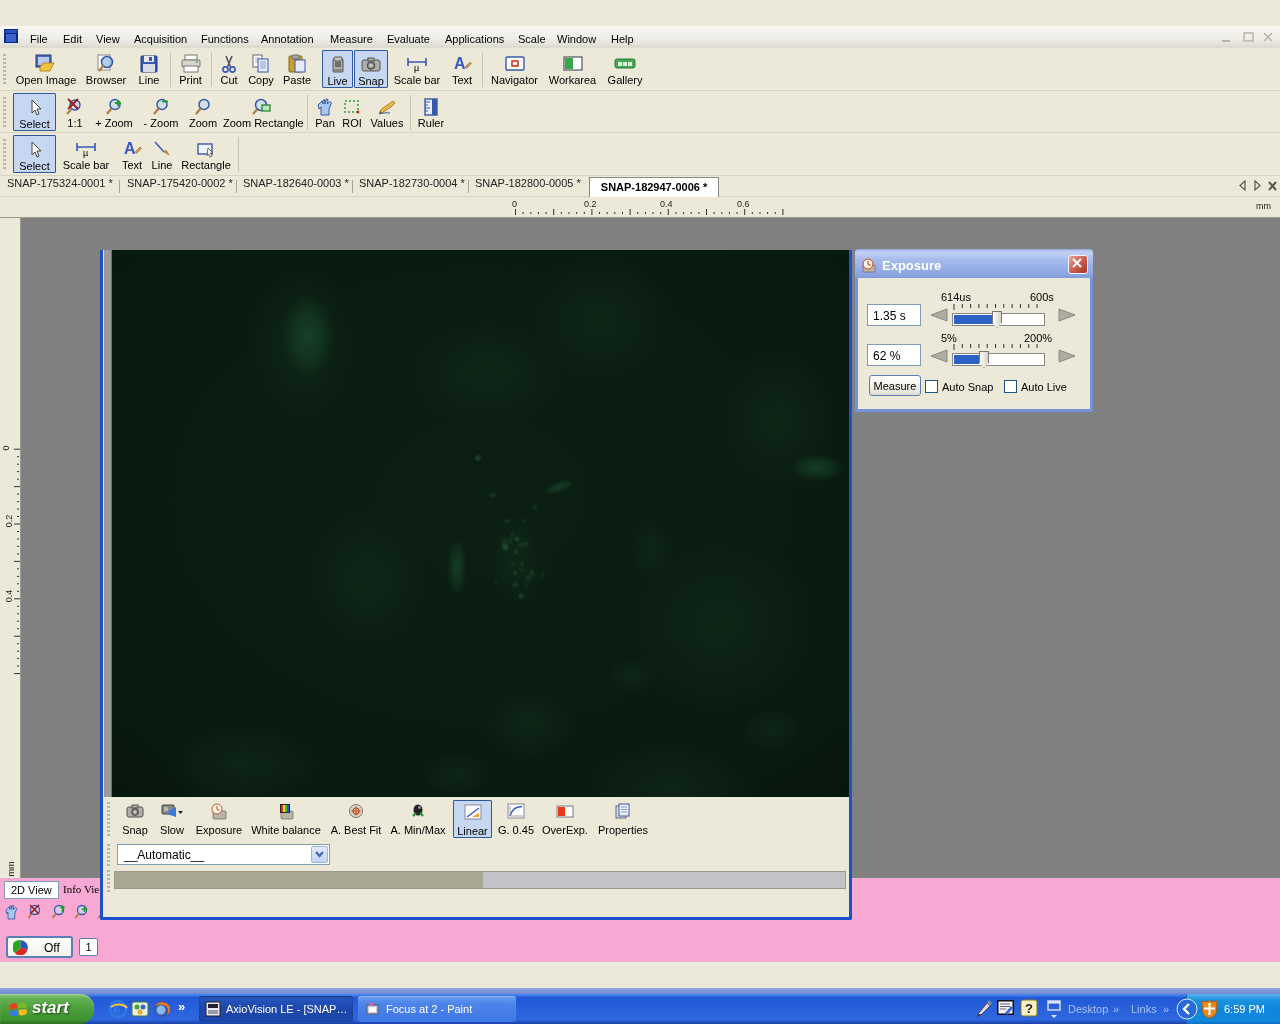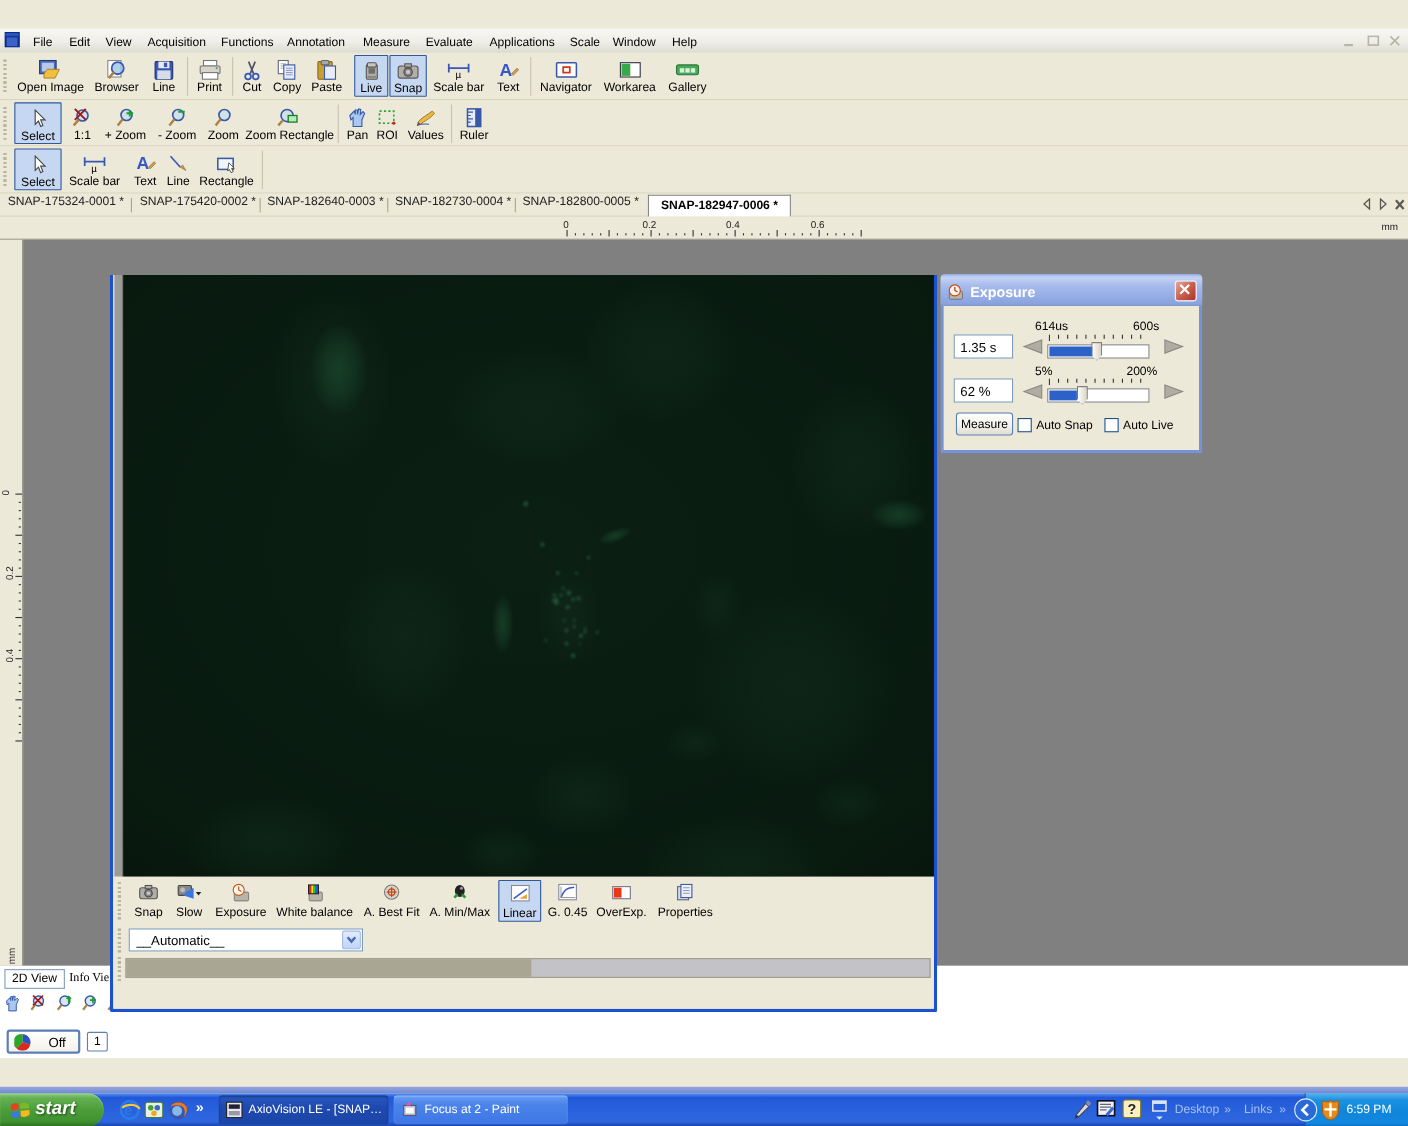--- a/index.html
+++ b/index.html
@@ -40,21 +40,21 @@
 
 #ruler { left:0; top:197px; width:1280px; height:21px; background:#ECE9D8; border-bottom:1px solid #9a9a8e; }
 .rlbl { position:absolute; top:2px; font-size:9px; color:#222; }
 
 
 #workspace { left:0; top:218px; width:1280px; height:660px; background:#808080; }
 #vruler { position:absolute; left:0; top:0; width:21px; height:660px; background:#ECE9D8; border-right:1px solid #9a9a8e; }
 .vlbl { position:absolute; left:3px; font-size:9px; color:#222; transform:rotate(-90deg); transform-origin:center; }
 
 
-#bottomarea { left:0; top:878px; width:1280px; height:84px; background:#ffffff; }
+#bottomarea { left:0; top:878px; width:1280px; height:84px; background:#f9a8d4; }
 .vtab { position:absolute; top:3px; font-size:11px; padding:2px 6px; }
 #offbtn { position:absolute; left:6px; top:58px; width:67px; height:22px; background:linear-gradient(180deg,#ffffff,#f2f1ea); border:2px solid #5a7fb5; border-radius:3px; font-size:12px; }
 #onebtn { position:absolute; left:79px; top:60px; width:19px; height:18px; background:#fff; border:1px solid #5a7fb5; border-radius:2px; font-size:11px; text-align:center; padding-top:2px; }
 
 
 #statusbar { left:0; top:962px; width:1280px; height:26px; background:#ECE9D8; border-top:1px solid #d8d5c4; }
 .spanel { position:absolute; top:3px; height:20px; border:1px solid; border-color:#9d9a87 #fff #fff #9d9a87; font-size:11px; padding:3px 4px 0 4px; color:#000; }
 
 #bottomstrip { left:0; top:988px; width:1280px; height:6px; background:linear-gradient(180deg,#95a7e2,#7288cf); }
 

